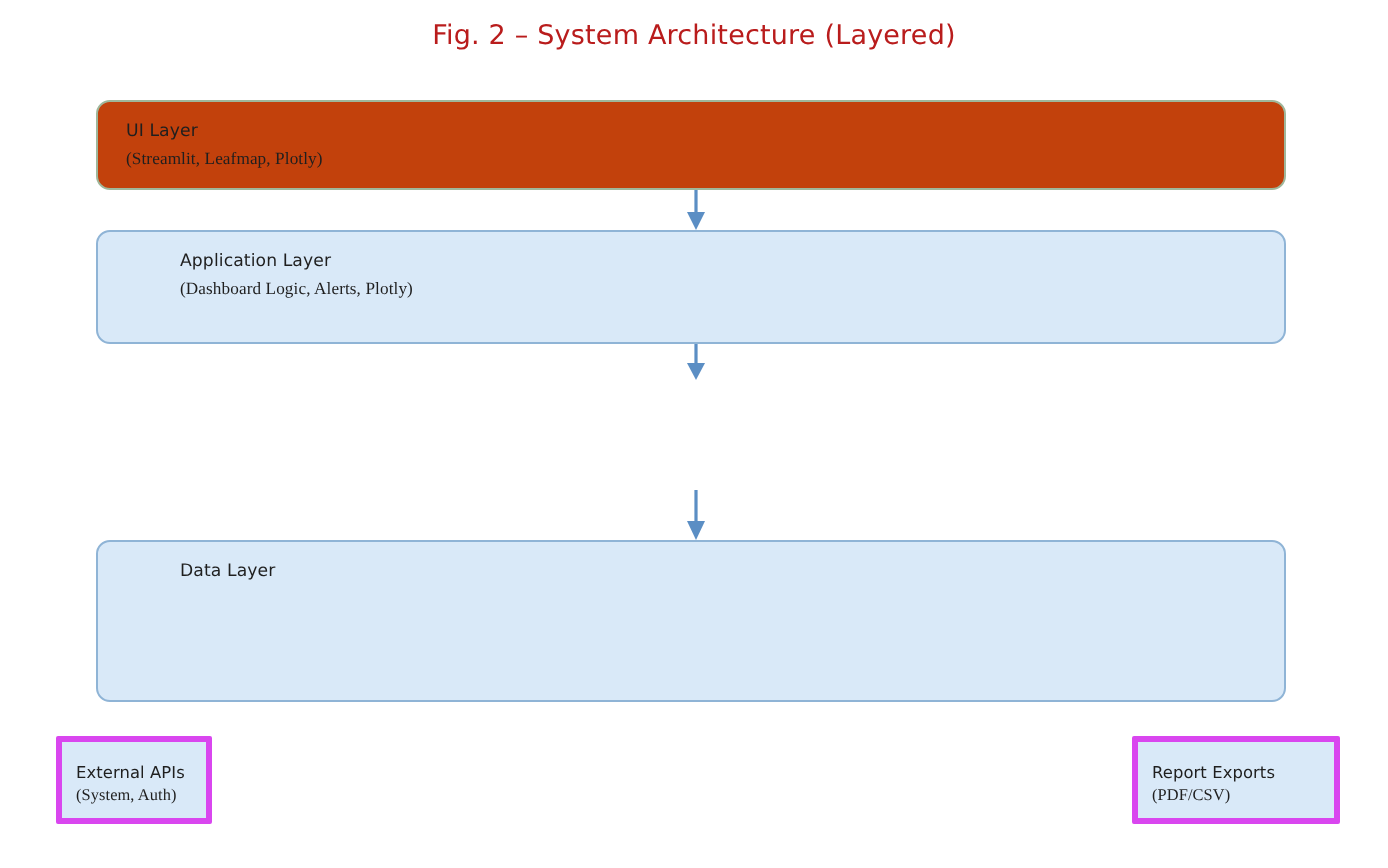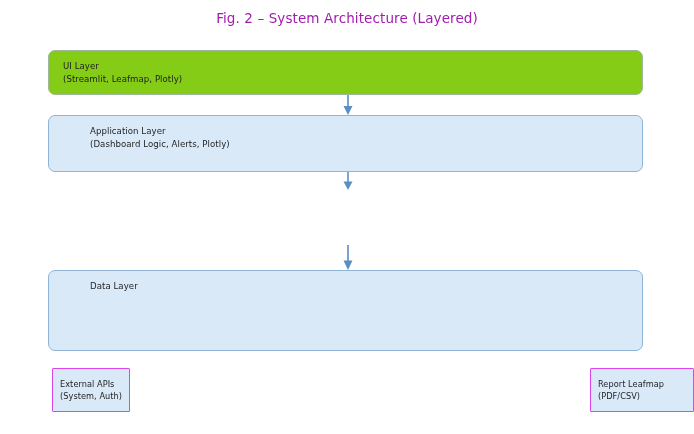--- a/index.html
+++ b/index.html
@@ -21,56 +21,57 @@
   }
 
   
   .fig-title {
     position: absolute;
     left: 0;
     top: 10px;
     width: 694px;
     text-align: center;
     font-size: 13.5px;
-    color: #a21caf;
+    color: #b91c1c;
     letter-spacing: 0.1px;
     white-space: nowrap;
   }
 
   
   .layer-box {
     position: absolute;
     left: 48px;
     width: 595px;
     box-sizing: border-box;
     border-radius: 7px;
     border-style: solid;
     border-width: 1px;
     padding: 9px 0 0 14px;
   }
   .layer-box.green {
-    background: #84cc16;
+    background: #c2410c;
     border-color: #9fb79b;
   }
   .layer-box.blue {
     background: #d9e9f8;
     border-color: #8fb4d6;
     padding-left: 41px;
   }
   .box-title {
     font-size: 8.6px;
     color: #1f1f1f;
     line-height: 13px;
     letter-spacing: 0.05px;
   }
   .box-sub {
     font-size: 8.6px;
     color: #1f1f1f;
     line-height: 13px;
     letter-spacing: 0.05px;
+    font-family: Liberation Serif, serif;
   }
 
   #box-ui        { top: 50px;  height: 45px; }
   #box-app       { top: 115px; height: 57px; }
   #box-proc      { top: 190px; height: 55px; }
   #box-data      { top: 270px; height: 81px; }
 
   
   .arrow {
     position: absolute;
@@ -80,24 +81,23 @@
   #arrow-1 { top: 95px;  height: 20px; }
   #arrow-2 { top: 172px; height: 18px; }
   #arrow-3 { top: 245px; height: 25px; }
   .arrow svg { display: block; width: 100%; height: 100%; }
 
   
   .side-box {
     position: absolute;
     box-sizing: border-box;
     background: #d9e9f8;
-    border: 1px solid #d946ef;
+    border: 3px solid #d946ef;
     border-radius: 1px;
     padding: 9px 0 0 7px;
-    margin-left: 24px;
   }
   #box-external { left: 28px;  top: 368px; width: 78px;  height: 44px; }
   #box-reports  { left: 566px; top: 368px; width: 104px; height: 44px; }
   .side-box .box-title,
   .side-box .box-sub { font-size: 8.2px; line-height: 12px; }
 </style>
 </head>
 <body>
 
 <div id="figure">
@@ -139,17 +139,17 @@
   <div class="layer-box blue" id="box-data">
     <div class="box-title">Data Layer</div>
   </div>
 
   <div class="side-box" id="box-external">
     <div class="box-title">External APIs</div>
     <div class="box-sub">(System, Auth)</div>
   </div>
 
   <div class="side-box" id="box-reports">
-    <div class="box-title">Report Leafmap</div>
+    <div class="box-title">Report Exports</div>
     <div class="box-sub">(PDF/CSV)</div>
   </div>
 
 </div>
 
 </body></html>

